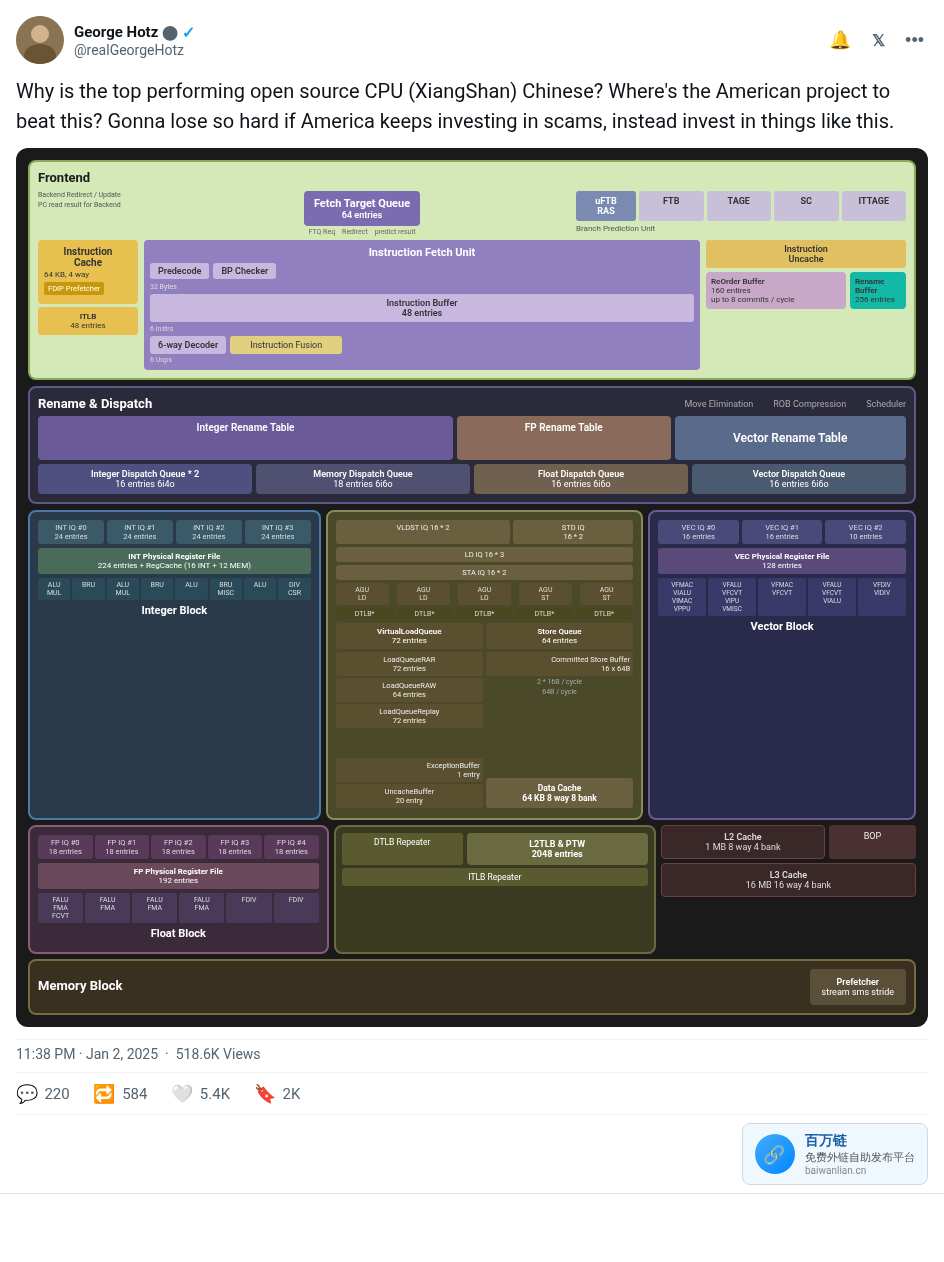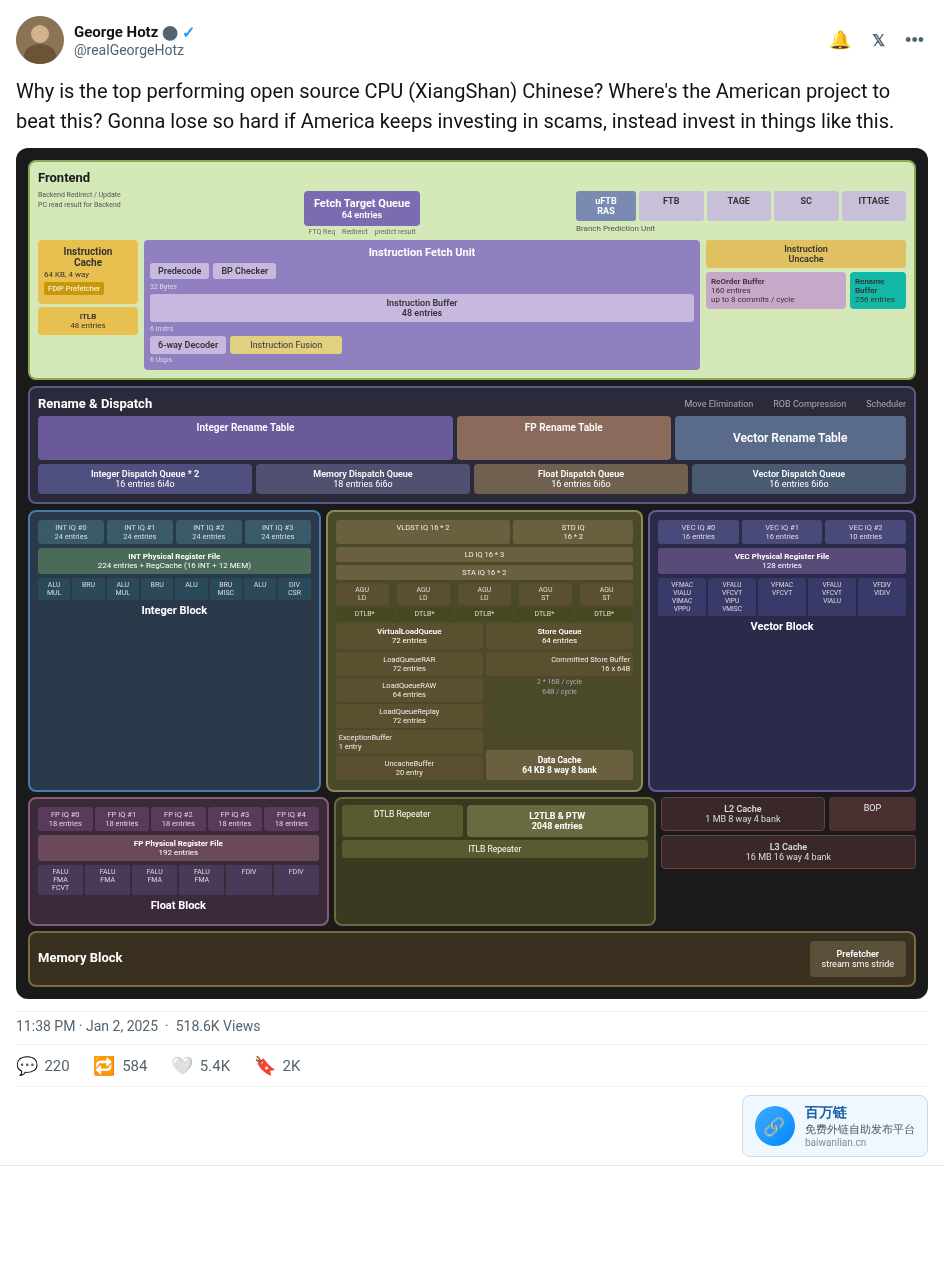--- a/index.html
+++ b/index.html
@@ -558,21 +558,21 @@
                 <div>72 entries</div>
               </div>
             <div style="background:#5a5030; border-radius:2px; padding:3px; font-size:7.5px; color:#eee; text-align:center;">
                 <div>LoadQueueRAW</div>
                 <div>64 entries</div>
               </div>
             <div style="background:#5a5030; border-radius:2px; padding:3px; font-size:7.5px; color:#eee; text-align:center;">
                 <div>LoadQueueReplay</div>
                 <div>72 entries</div>
               </div>
-            <div style="background:#5a5030; border-radius:2px; padding:3px; font-size:7.5px; color:#eee; text-align:left;">
+            <div style="background:#5a5030; border-radius:2px; padding:3px; font-size:7.5px; color:#eee; text-align:right;margin-top:28px;">
                 <div>ExceptionBuffer</div>
                 <div>1 entry</div>
               </div>
             <div style="background:#5a5030; border-radius:2px; padding:3px; font-size:7.5px; color:#eee; text-align:center;">
                 <div>UncacheBuffer</div>
                 <div>20 entry</div>
               </div>
           </div>
           <div style="flex:1; display:flex; flex-direction:column; gap:2px; justify-content:space-between;">
             <div style="background:#5a5030; border-radius:2px; padding:3px; font-size:7.5px; color:#eee; text-align:right;">

